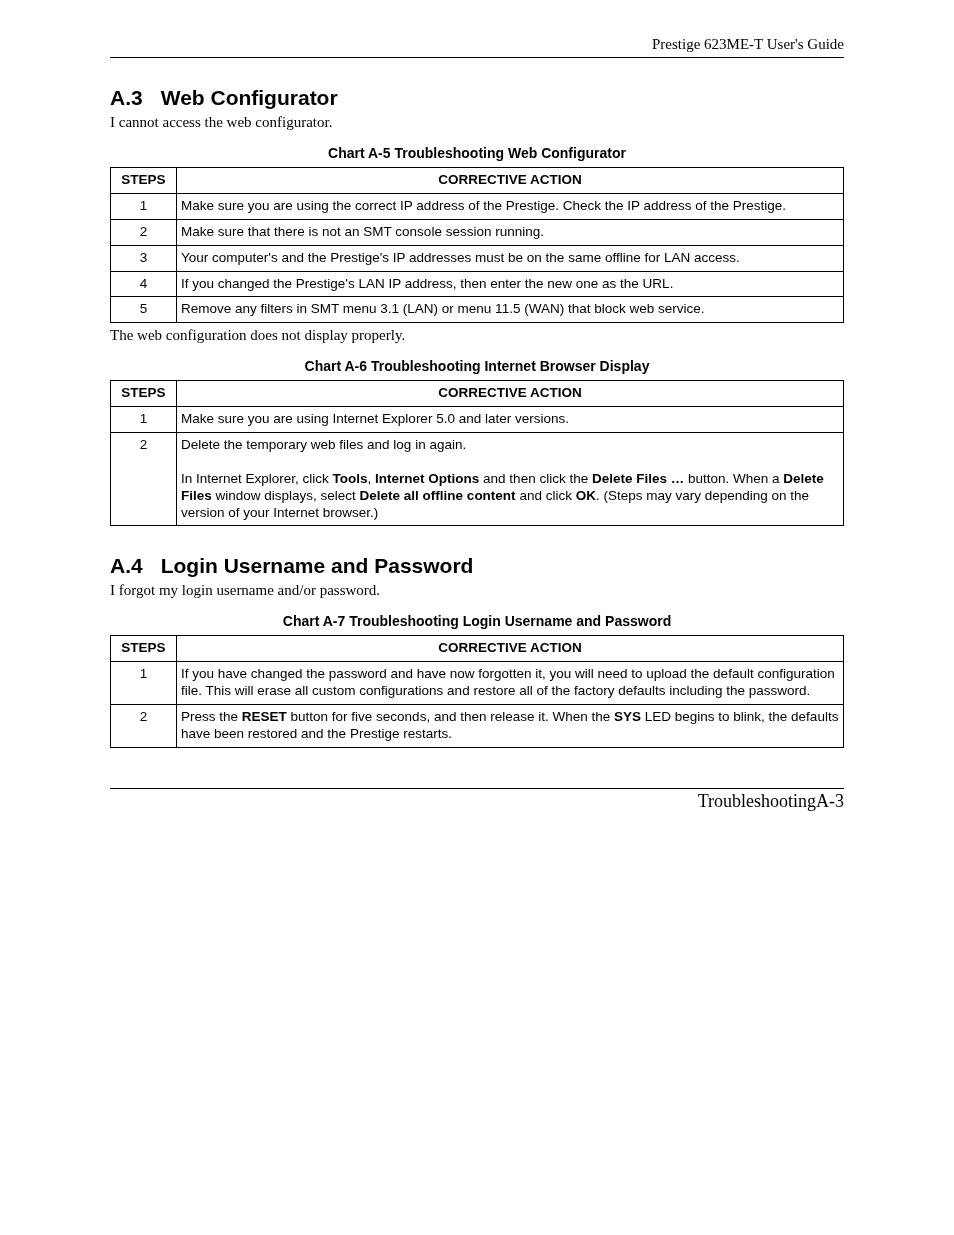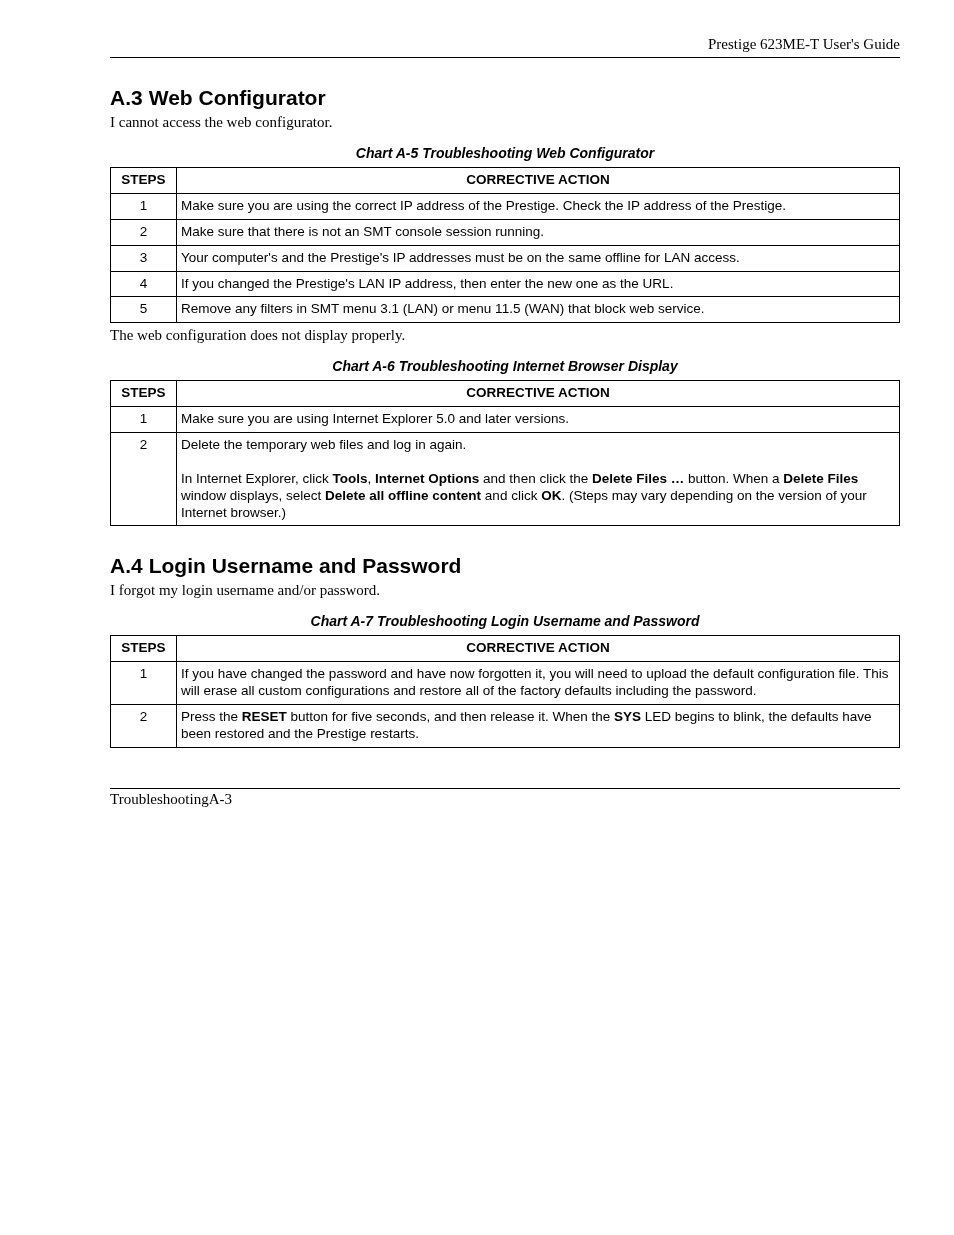--- a/index.html
+++ b/index.html
@@ -6,54 +6,53 @@
     margin: 0;
     padding: 0;
     background: #fff;
     font-family: "Times New Roman", Times, serif;
     color: #000;
   }
   .page {
     width: 954px;
     min-height: 1235px;
     box-sizing: border-box;
-    padding: 36px 54px 40px 110px;
+    padding: 36px 110px 40px 110px;
     position: relative;
   }
   .running-head {
     text-align: right;
     font-size: 15px;
     margin-bottom: 4px;
   }
   hr.rule {
     border: none;
     border-top: 1px solid #000;
     margin: 0;
   }
   h2.section {
     font-family: Arial, Helvetica, sans-serif;
     font-weight: bold;
     font-size: 21px;
     margin: 28px 0 4px 0;
   }
   .section .num {
     display: inline-block;
-    margin-right: 6px;
+    margin-right: 18px;
   }
   p.body {
     font-size: 15px;
     margin: 4px 0 14px 0;
   }
   .chart-title {
     font-family: Arial, Helvetica, sans-serif;
     font-weight: bold;
     font-size: 14px;
     text-align: center;
     margin: 8px 0 6px 0;
-    font-style: italic;
   }
   table.steps {
     border-collapse: collapse;
     width: 100%;
     font-family: Arial, Helvetica, sans-serif;
     font-size: 13.5px;
   }
   table.steps th, table.steps td {
     border: 1px solid #000;
     padding: 4px 4px;
@@ -69,22 +68,22 @@
   table.steps td.step-num {
     text-align: center;
   }
   .ca b { font-weight: bold; }
   
   .footer-block {
     margin-top: 40px;
   }
   .footer-line {
     display: flex;
-    justify-content: flex-start;
-    font-size: 15px;
+    justify-content: flex-end;
+    font-size: 18px;
     margin-top: 2px;
   }
 </style>
 </head>
 <body>
 
 <div class="page">
 
   <div class="running-head">Prestige 623ME-T User's Guide</div>
   <hr class="rule">

